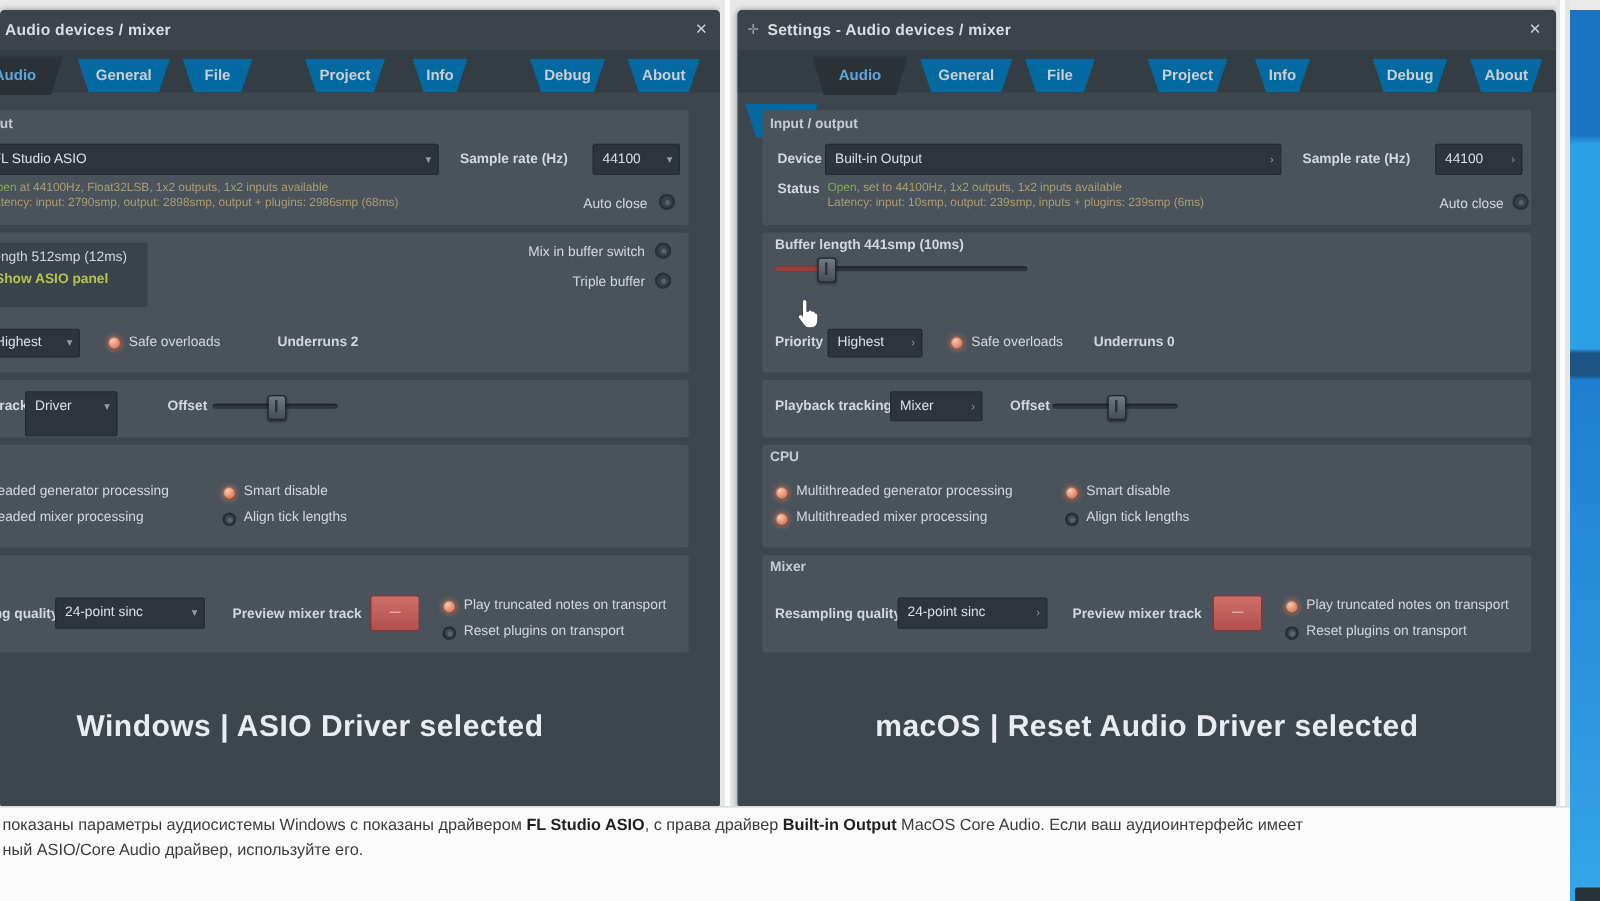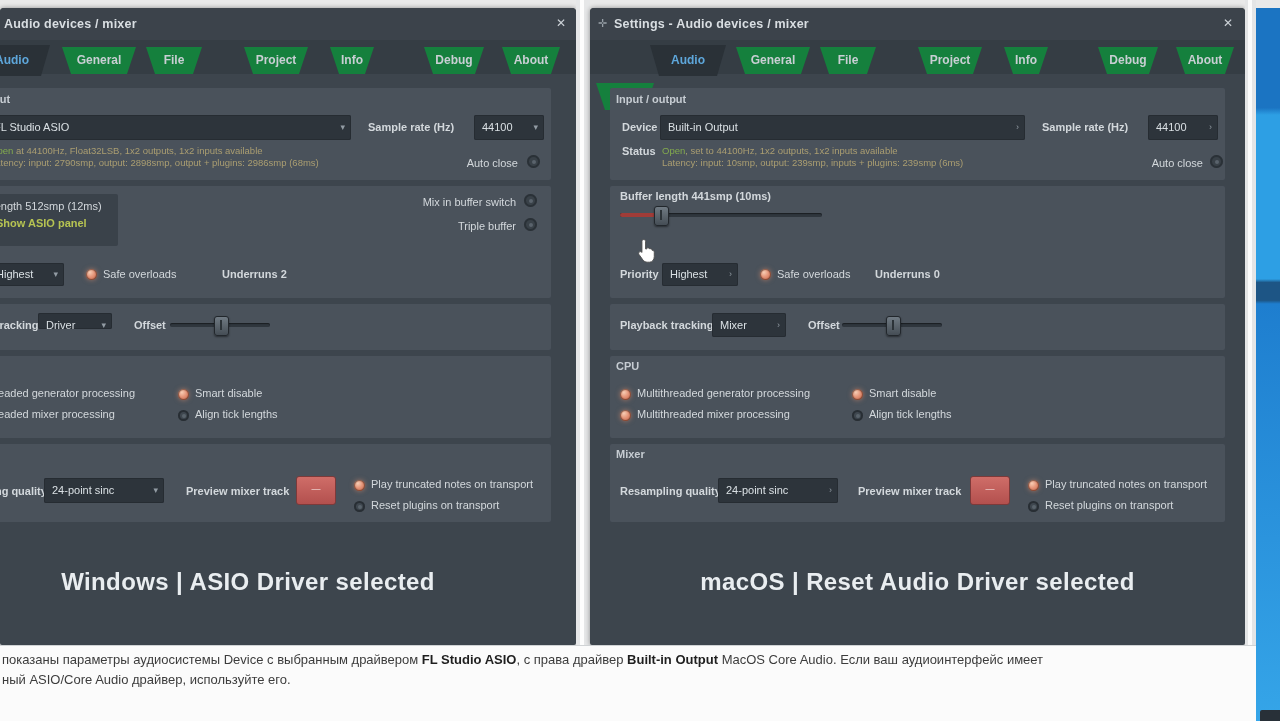--- a/index.html
+++ b/index.html
@@ -7,21 +7,21 @@
           font-family:"Liberation Sans",sans-serif;}
   
   .win{position:absolute;top:8px;height:637px;background:#3d454d;overflow:hidden;
        border-radius:4px 4px 2px 2px;box-shadow:0 0 5px rgba(0,0,0,.4);}
   .titlebar{position:absolute;left:0;right:0;top:0;height:32px;background:#3c434b;}
   .wtitle{position:absolute;top:9px;font-size:12.5px;font-weight:bold;color:#d9dee2;white-space:nowrap;letter-spacing:.2px;}
   .wclose{position:absolute;top:8px;font-size:12px;color:#ccd2d7;cursor:default;}
   .moveicon{position:absolute;left:8px;top:9px;font-size:11px;color:#98a0a8;}
   .tabrow{position:absolute;left:0;right:0;top:32px;height:34px;background:#353d44;}
   .tab{position:absolute;top:7px;height:27px;line-height:27px;text-align:center;font-size:12px;font-weight:bold;
-       color:#c9cfd4;background:#15803d;clip-path:polygon(0 0,100% 0,calc(100% - 9px) 100%,9px 100%);white-space:nowrap;}
+       color:#c9cfd4;background:#0369a1;clip-path:polygon(0 0,100% 0,calc(100% - 9px) 100%,9px 100%);white-space:nowrap;}
   .tab.sel{background:#2a3137;color:#5ea7db;top:5px;height:31px;line-height:30px;}
   .panel{position:absolute;background:#4a525b;border-radius:2px;}
   .subpanel{position:absolute;background:#3a424a;border-radius:2px;}
   
   .sec{position:absolute;font-size:11px;font-weight:bold;color:#c6ccd2;white-space:nowrap;}
   .lbl{position:absolute;font-size:11px;color:#d3d8dc;white-space:nowrap;}
   .lblb{position:absolute;font-size:11px;font-weight:bold;color:#d3d8dc;white-space:nowrap;}
   .status{position:absolute;font-size:9.5px;color:#ab9e71;white-space:nowrap;}
   .green{color:#83ab4d;}
   .showasio{position:absolute;font-size:11px;font-weight:bold;color:#b6c352;white-space:nowrap;}
@@ -112,21 +112,21 @@
 
     <div class="dd" style="left:-12px;top:255px;width:76px;height:23px;">
       <span class="tx" style="line-height:23px;">Highest</span>
       <span class="ch" style="line-height:23px;">▾</span>
     </div>
     <div class="radio on" style="left:86px;top:261px;"></div>
     <span class="lbl" style="left:103px;top:260px;">Safe overloads</span>
     <span class="lblb" style="left:222px;top:260px;">Underruns 2</span>
 
     <span class="lblb" style="left:-55px;top:311px;">Playback tracking</span>
-    <div class="dd" style="left:38px;top:305px;width:74px;height:16px;">
+    <div class="dd" style="left:20px;top:305px;width:74px;height:36px;">
       <span class="tx" style="line-height:24px;">Driver</span>
       <span class="ch" style="line-height:24px;">▾</span>
     </div>
     <span class="lblb" style="left:134px;top:311px;">Offset</span>
     <div class="strack" style="left:170px;top:315px;width:100px;"></div>
     <div class="knob" style="left:214px;top:308px;"></div>
 
     <span class="lbl" style="left:-38px;top:379px;">Multithreaded generator processing</span>
     <span class="lbl" style="left:-38px;top:400px;">Multithreaded mixer processing</span>
     <div class="radio on" style="left:178px;top:381px;"></div>
@@ -241,21 +241,21 @@
 
     <div class="caption" style="left:0;width:655px;top:560px;">macOS | Reset Audio Driver selected</div>
   </div>
 
   <div class="edge-light"></div>
   <div class="bluestrip"></div>
   <div class="bluestrip-dark"></div>
 
   <div class="footer">
     <div class="fline" style="top:6px;">
-      <span>показаны параметры аудиосистемы Device с выбранным драйвером </span><b>FL Studio ASIO</b><span>, с права драйвер </span><b>Built-in Output</b><span> MacOS Core Audio. Если ваш аудиоинтерфейс имеет</span>
+      <span>показаны параметры аудиосистемы Windows с показаны драйвером </span><b>FL Studio ASIO</b><span>, с права драйвер </span><b>Built-in Output</b><span> MacOS Core Audio. Если ваш аудиоинтерфейс имеет</span>
     </div>
     <div class="fline" style="top:26px;">ный ASIO/Core Audio драйвер, используйте его.</div>
   </div>
 
   <svg class="cursor" viewBox="0 0 16 20">
     <path d="M5.5 1.2 C6.3 1.2 6.9 1.8 6.9 2.6 L6.9 8.4 L7.6 8.5 C7.8 7.9 8.4 7.5 9 7.6 C9.5 7.65 9.9 8 10.1 8.4 C10.6 8.1 11.2 8.2 11.6 8.6 C11.9 8.85 12 9.2 12 9.5 C12.5 9.4 13 9.6 13.3 10 C13.6 10.4 13.6 10.7 13.6 11.2 L13.6 14.2 C13.6 16.4 12.2 18.6 10 18.6 L8.2 18.6 C6.8 18.6 5.6 17.9 4.8 16.8 L1.8 12.6 C1.4 12 1.5 11.2 2.1 10.8 C2.7 10.3 3.5 10.4 4 11 L4.1 11.1 L4.1 2.6 C4.1 1.8 4.7 1.2 5.5 1.2 Z" fill="#ffffff" stroke="#4a4a4a" stroke-width="0.7"></path>
   </svg>
 
 </div>
 

